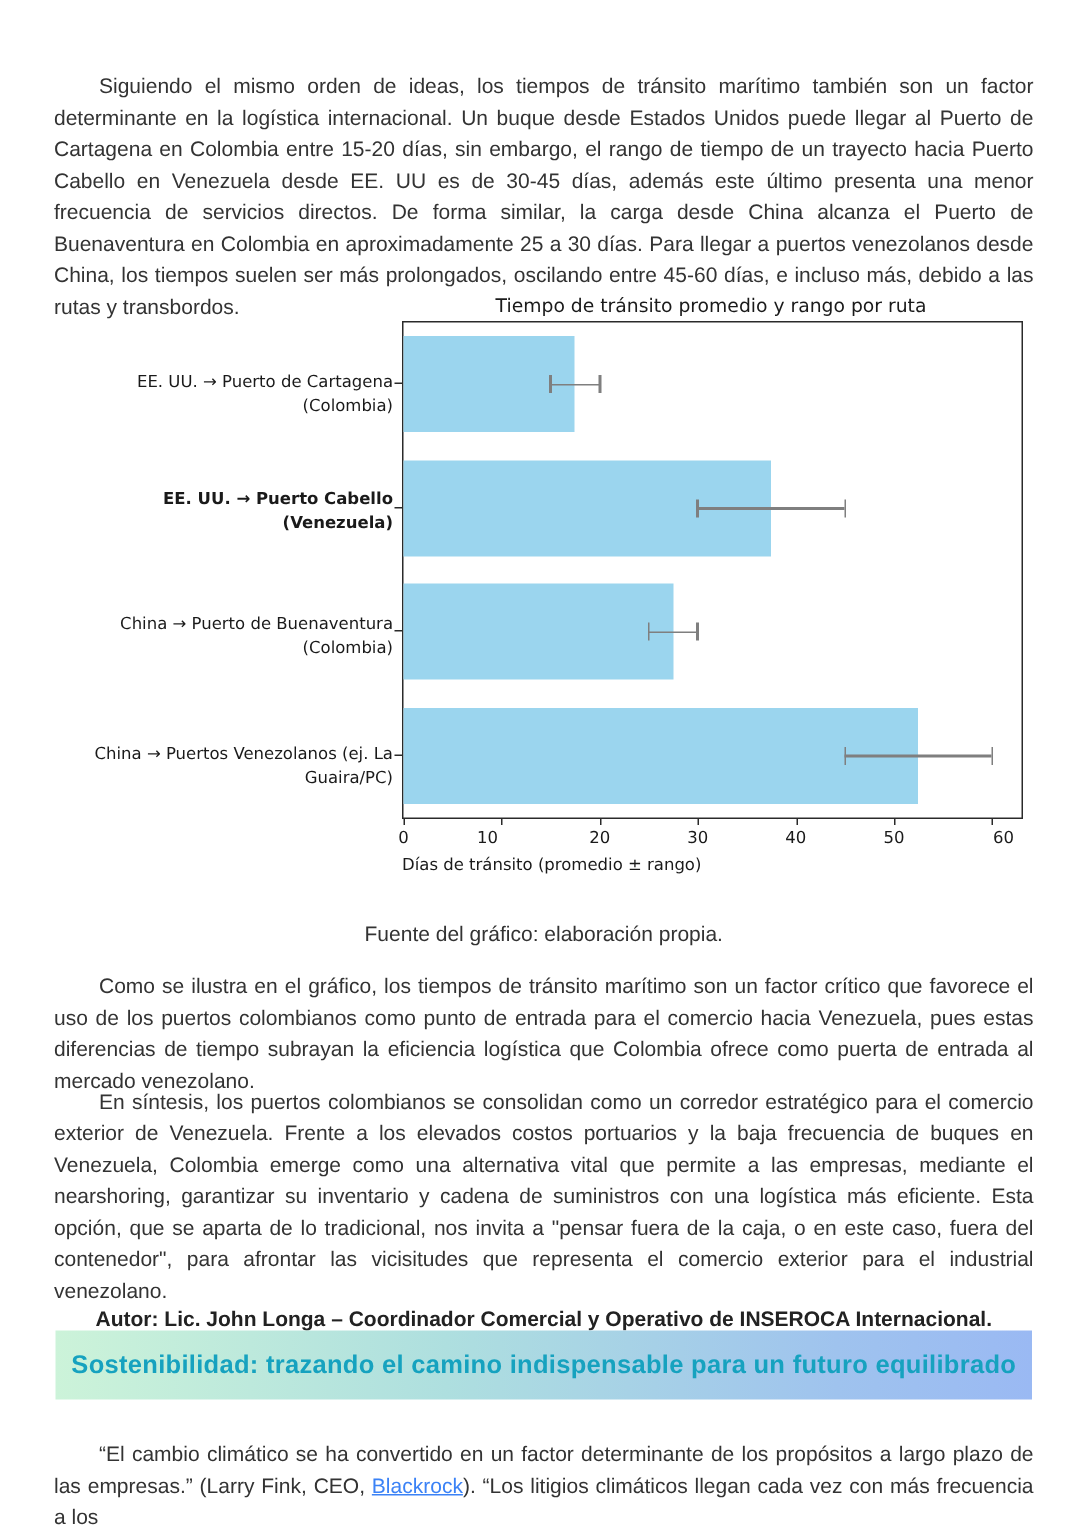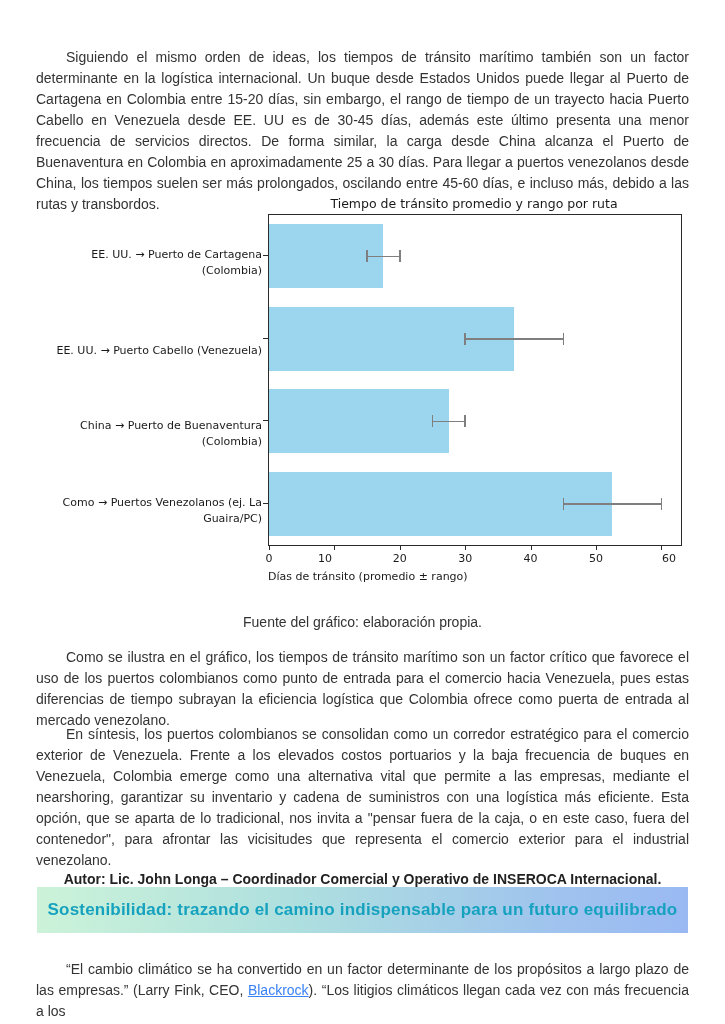--- a/index.html
+++ b/index.html
@@ -59,25 +59,25 @@
         <div class="err-cap" style="left: 162.742px; top: 200.25px; background: rgb(127, 127, 127);"></div>
         <div class="err-cap" style="left: 195.44px; top: 200.25px; background: rgb(127, 127, 127);"></div>
         <div class="bar" style="top: 256.75px; height: 64px; width: 343.333px; background: rgb(155, 213, 238);"></div>
         <div class="err-line" style="left: 294.286px; width: 98.0952px; top: 288px; background: rgb(127, 127, 127);"></div>
         <div class="err-cap" style="left: 293.536px; top: 282.75px; background: rgb(127, 127, 127);"></div>
         <div class="err-cap" style="left: 391.631px; top: 282.75px; background: rgb(127, 127, 127);"></div>
       </div>
     <div id="ylabels">
         <div class="ytick-label" style="top: 51.25px;">EE. UU. → Puerto de Cartagena (Colombia)</div>
         <div class="ytick" style="top: 59.25px;"></div>
-        <div class="ytick-label" style="top: 147px;">EE. UU. → Puerto Cabello (Venezuela)</div>
+        <div class="ytick-label" style="top: 129px; font-weight: bold;">EE. UU. → Puerto Cabello (Venezuela)</div>
         <div class="ytick" style="top: 141.75px;"></div>
-        <div class="ytick-label" style="top: 222px;">China → Puerto de Buenaventura (Colombia)</div>
+        <div class="ytick-label" style="top: 212px;">China → Puerto de Buenaventura (Colombia)</div>
         <div class="ytick" style="top: 224.25px;"></div>
-        <div class="ytick-label" style="top: 298.75px;">Como → Puertos Venezolanos (ej. La Guaira/PC)</div>
+        <div class="ytick-label" style="top: 298.75px;">China → Puertos Venezolanos (ej. La Guaira/PC)</div>
         <div class="ytick" style="top: 306.75px;"></div>
       </div>
     <div id="xticks">
         <div class="xtick" style="left: 233px;"></div>
         <div class="xtick-label" style="left: 233px;">0</div>
         <div class="xtick" style="left: 298.397px;"></div>
         <div class="xtick-label" style="left: 289px;">10</div>
         <div class="xtick" style="left: 363.794px;"></div>
         <div class="xtick-label" style="left: 363.794px;">20</div>
         <div class="xtick" style="left: 429.19px;"></div>

